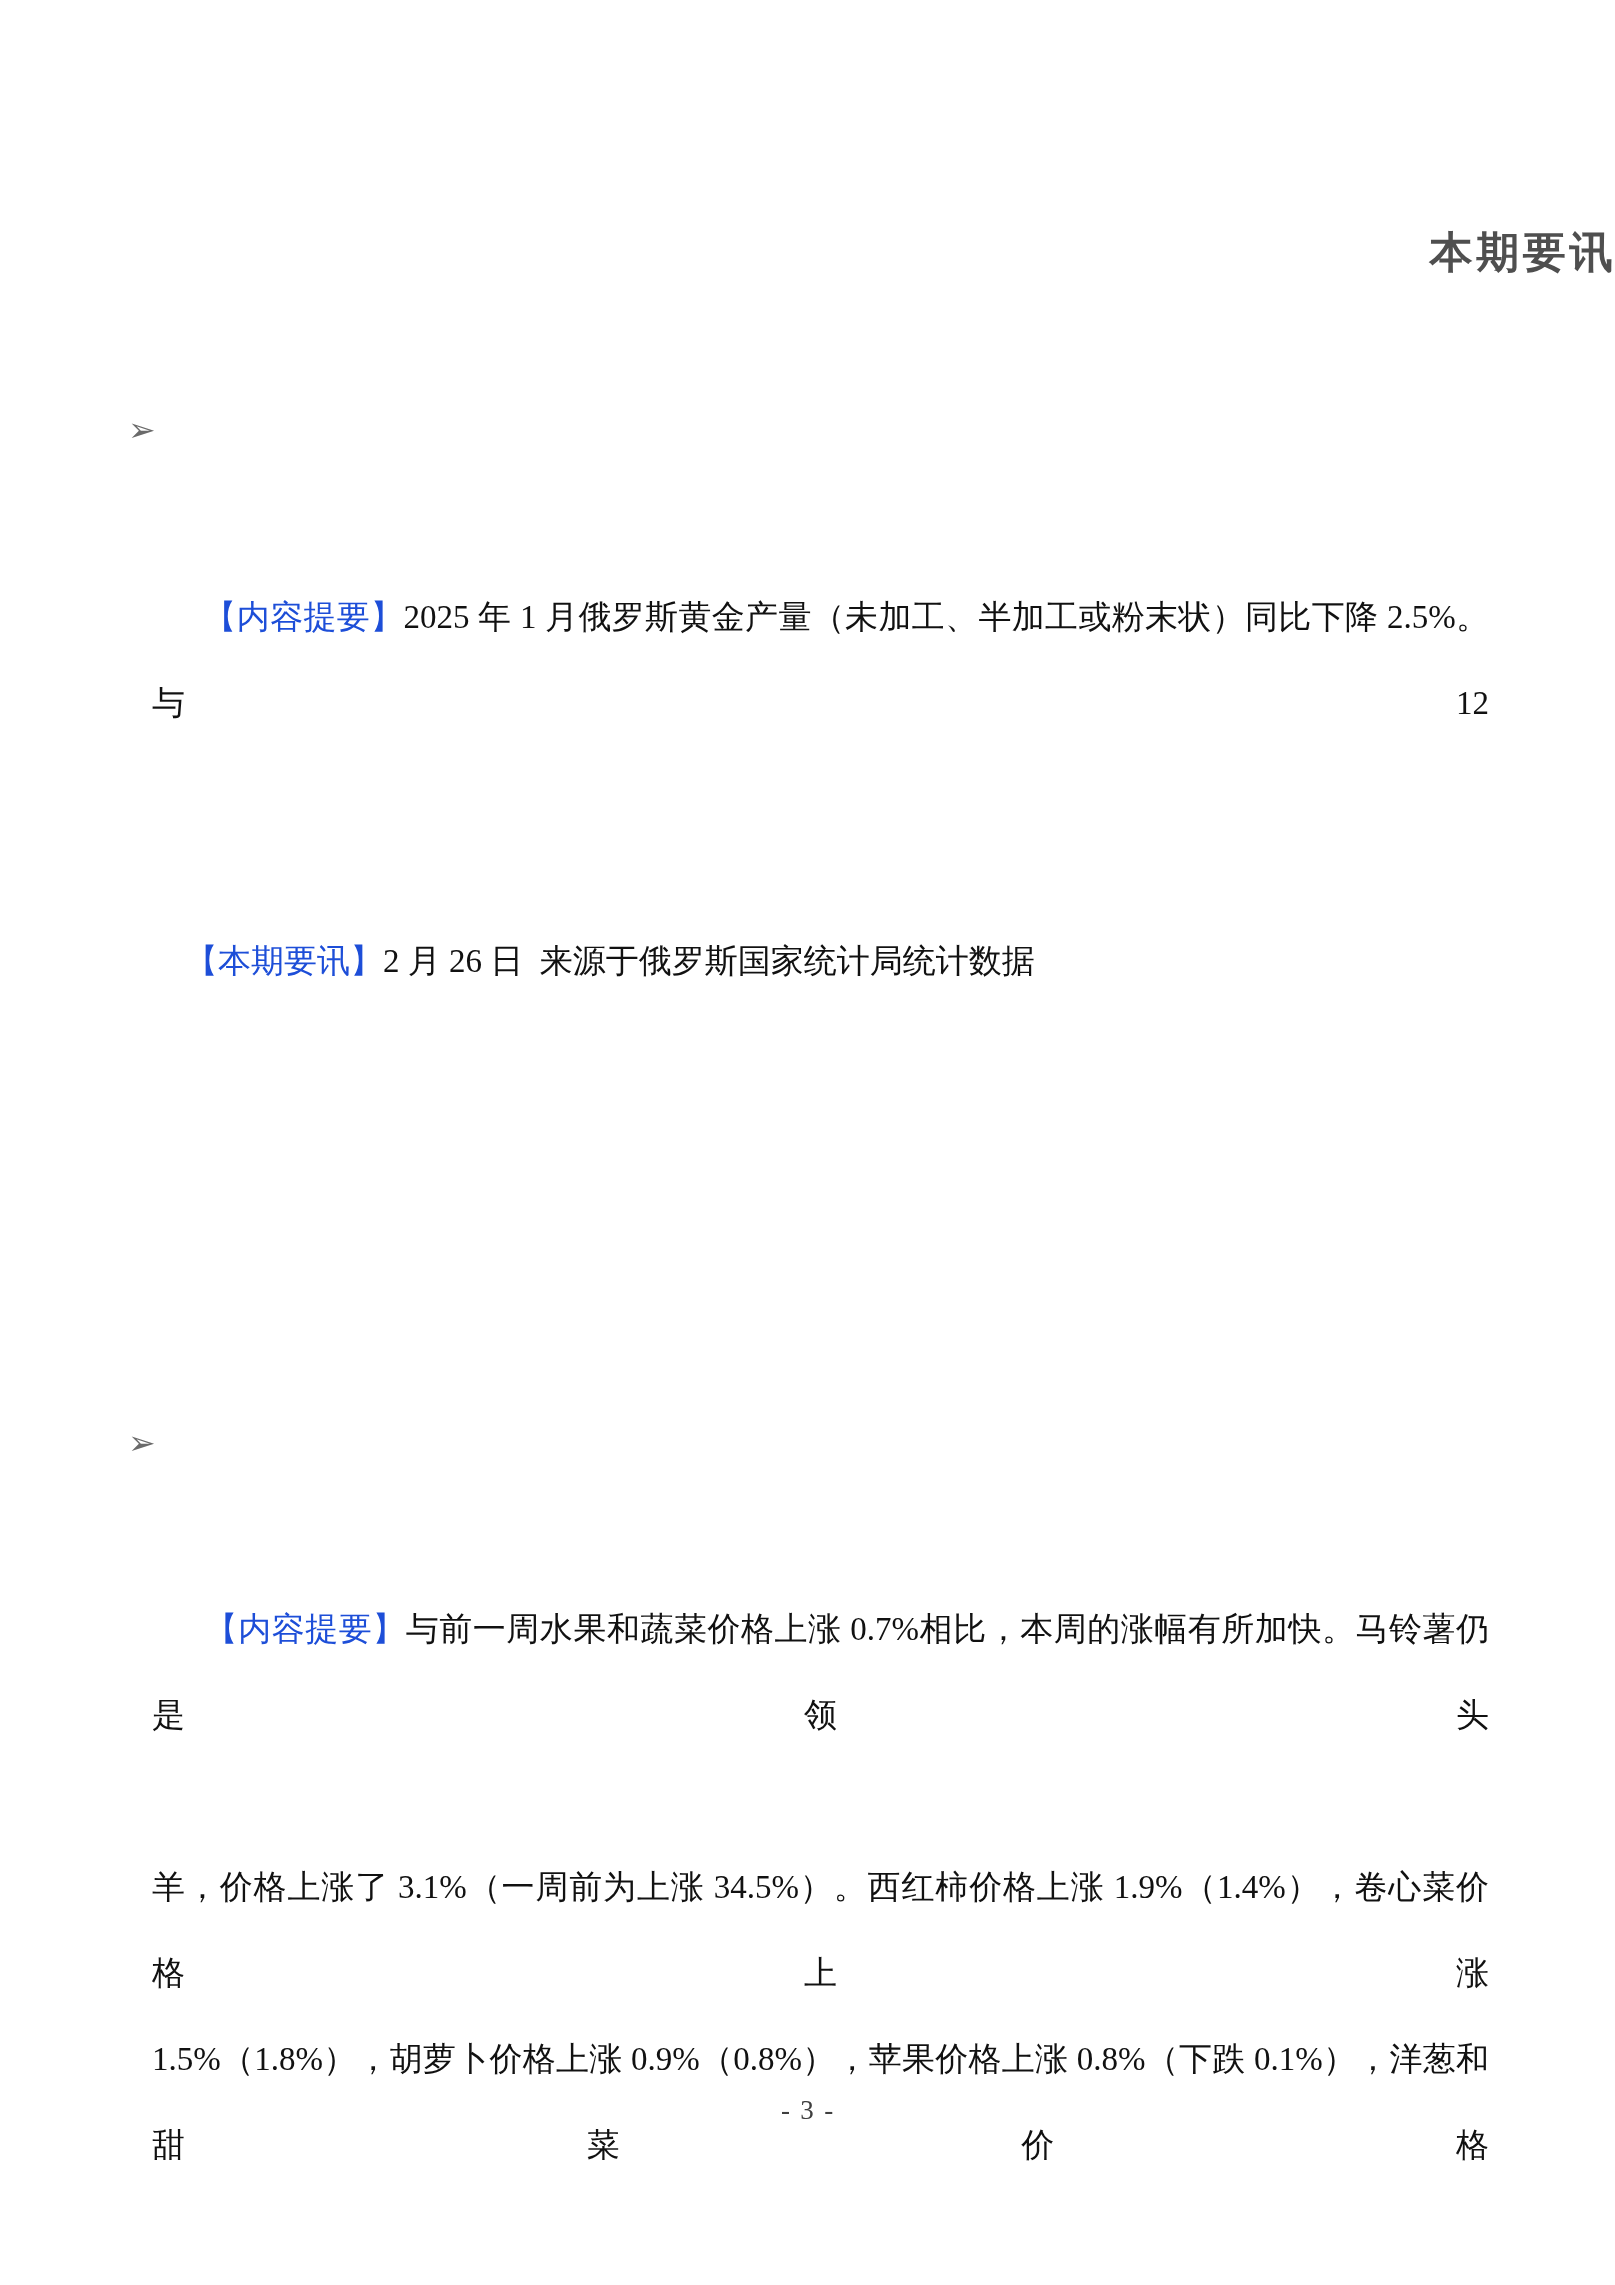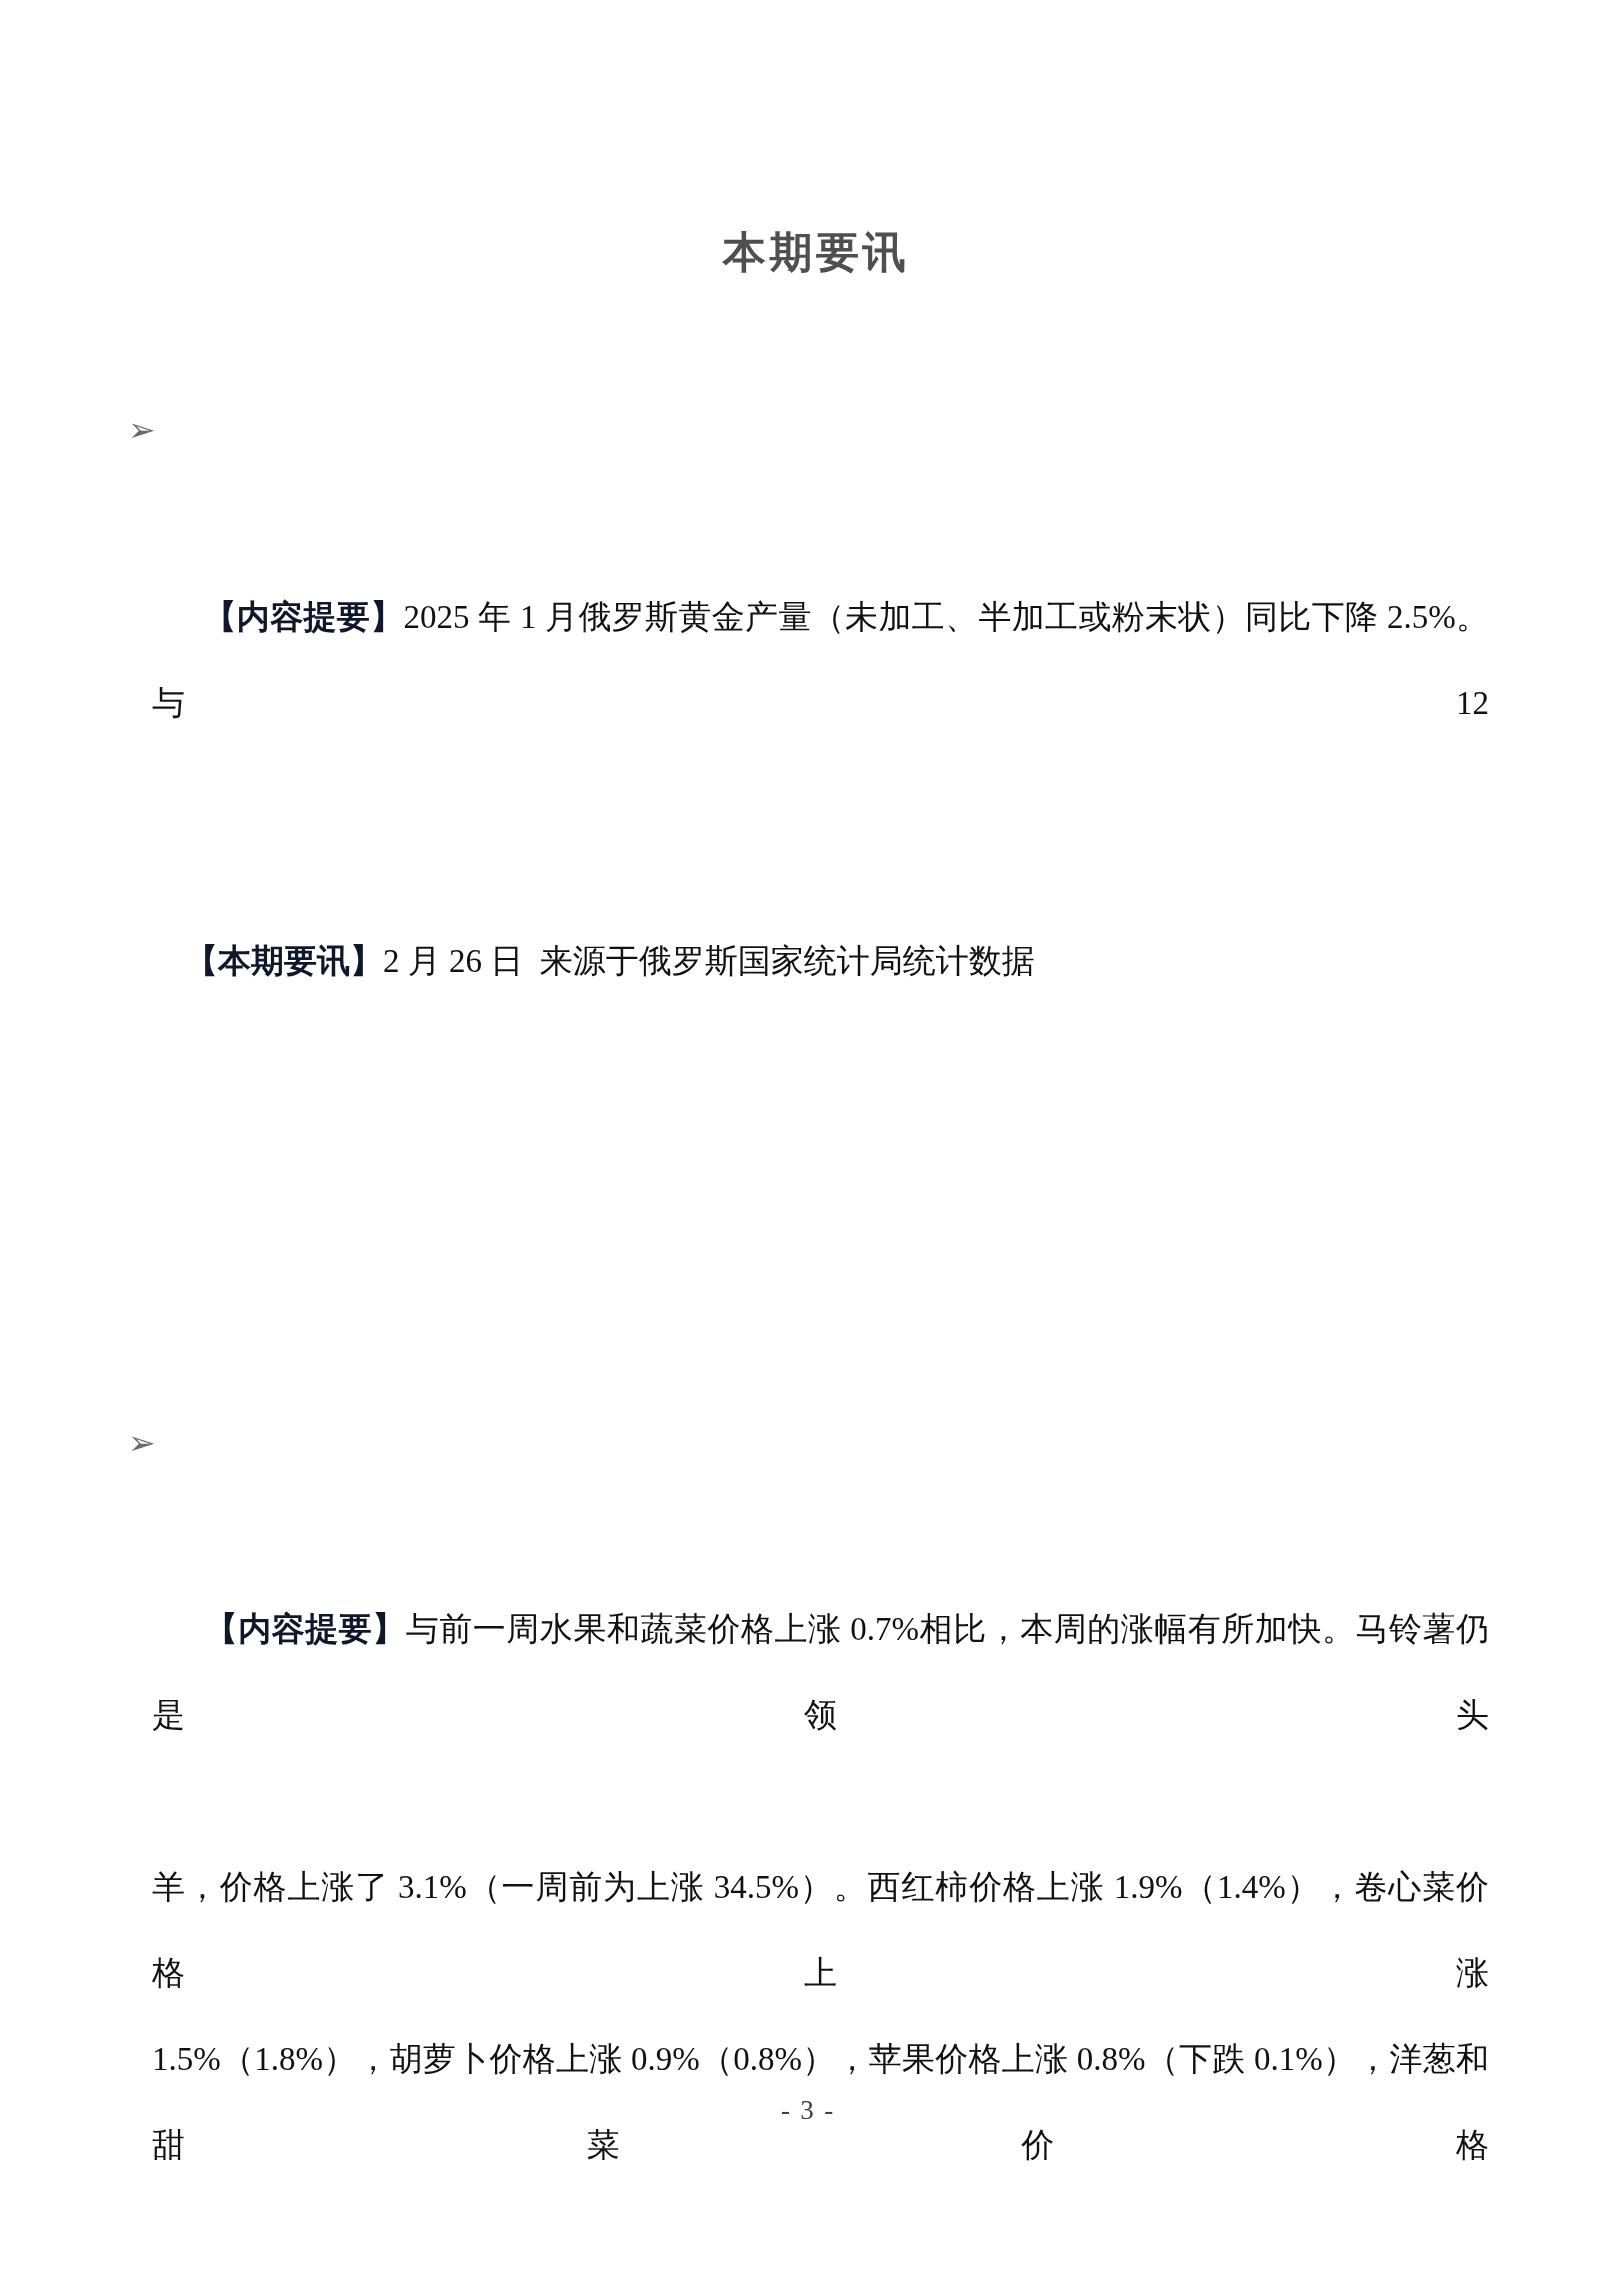--- a/index.html
+++ b/index.html
@@ -11,21 +11,21 @@
     position: relative;
     width: 1616px;
     height: 2285px;
     background: #ffffff;
     overflow: hidden;
     font-family: "Liberation Serif", "DejaVu Serif", serif;
     color: #1a1a1a;
   }
   .doc-title {
     margin-top: 224px;
-    text-align: center;
+    text-align: right;
     font-family: "Liberation Sans", "DejaVu Sans", sans-serif;
     font-size: 43px;
     font-weight: 700;
     letter-spacing: 3.6px;
     color: #4f4f4f;
     padding-left: 16px;
   }
   .section-heading {
     display: flex;
     align-items: baseline;
@@ -52,22 +52,22 @@
   }
   .para .line {
     text-align: justify;
     white-space: pre-wrap;
   }
   .para .line.full {
     text-align-last: justify;
   }
   .label {
     font-family: "Liberation Sans", "DejaVu Sans", sans-serif;
-    font-weight: 700;
-    color: #0f172a;
+    font-weight: 400;
+    color: #1d4ed8;
   }
   .publish-line {
     margin: 0 127px 0 152px;
     font-size: 33px;
     line-height: 86px;
     white-space: pre-wrap;
     color: #111111;
   }
   .page-number {
     position: absolute;

